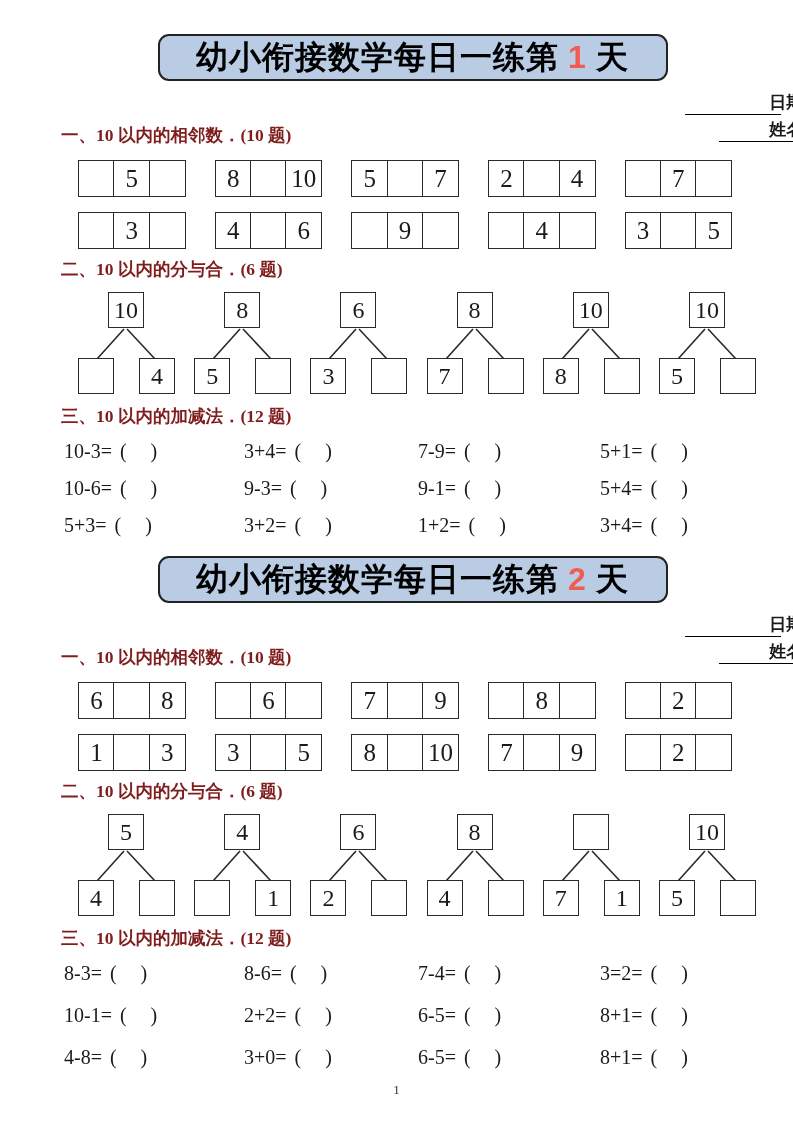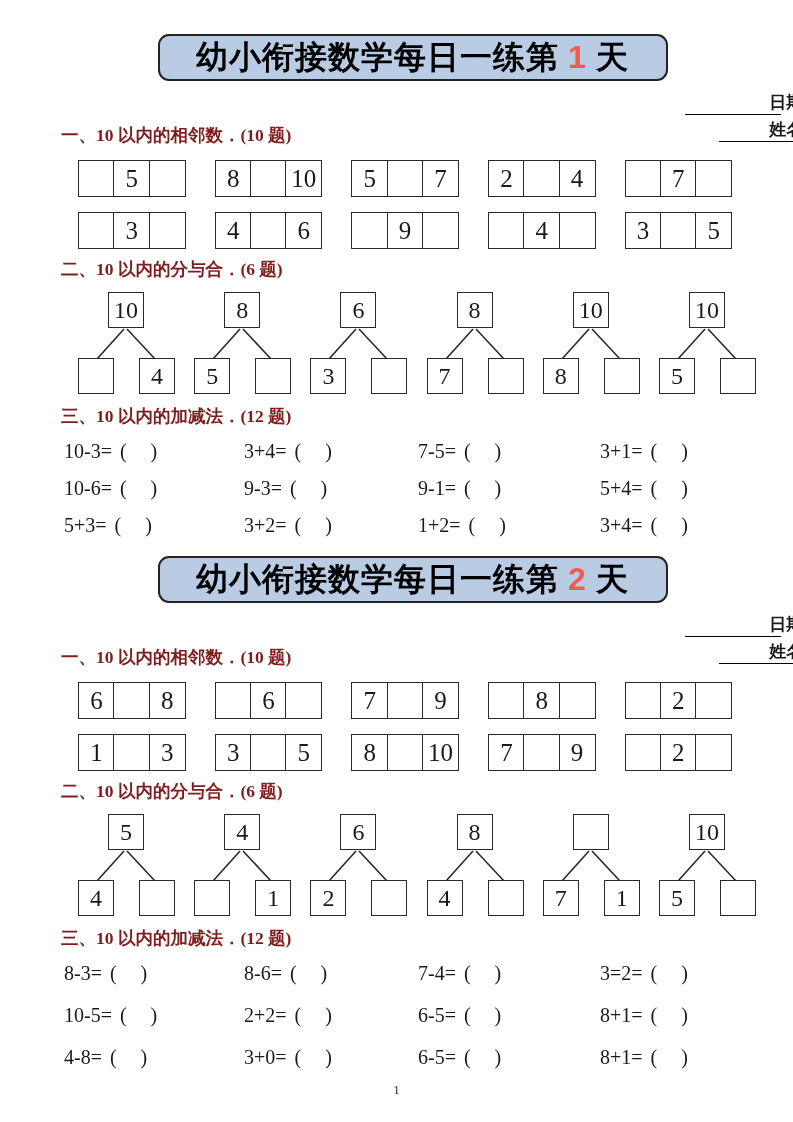--- a/index.html
+++ b/index.html
@@ -207,25 +207,25 @@
   <div class="probs">
     <div class="prob">
         <span>10-3=</span>
         <span class="paren">(　)</span>
       </div>
     <div class="prob">
         <span>3+4=</span>
         <span class="paren">(　)</span>
       </div>
     <div class="prob">
-        <span>7-5=</span>
-        <span class="paren">(　)</span>
-      </div>
-    <div class="prob">
-        <span>3+1=</span>
+        <span>7-9=</span>
+        <span class="paren">(　)</span>
+      </div>
+    <div class="prob">
+        <span>5+1=</span>
         <span class="paren">(　)</span>
       </div>
     <div class="prob">
         <span>10-6=</span>
         <span class="paren">(　)</span>
       </div>
     <div class="prob">
         <span>9-3=</span>
         <span class="paren">(　)</span>
       </div>
@@ -400,21 +400,21 @@
       </div>
     <div class="prob">
         <span>7-4=</span>
         <span class="paren">(　)</span>
       </div>
     <div class="prob">
         <span>3=2=</span>
         <span class="paren">(　)</span>
       </div>
     <div class="prob">
-        <span>10-5=</span>
+        <span>10-1=</span>
         <span class="paren">(　)</span>
       </div>
     <div class="prob">
         <span>2+2=</span>
         <span class="paren">(　)</span>
       </div>
     <div class="prob">
         <span>6-5=</span>
         <span class="paren">(　)</span>
       </div>

